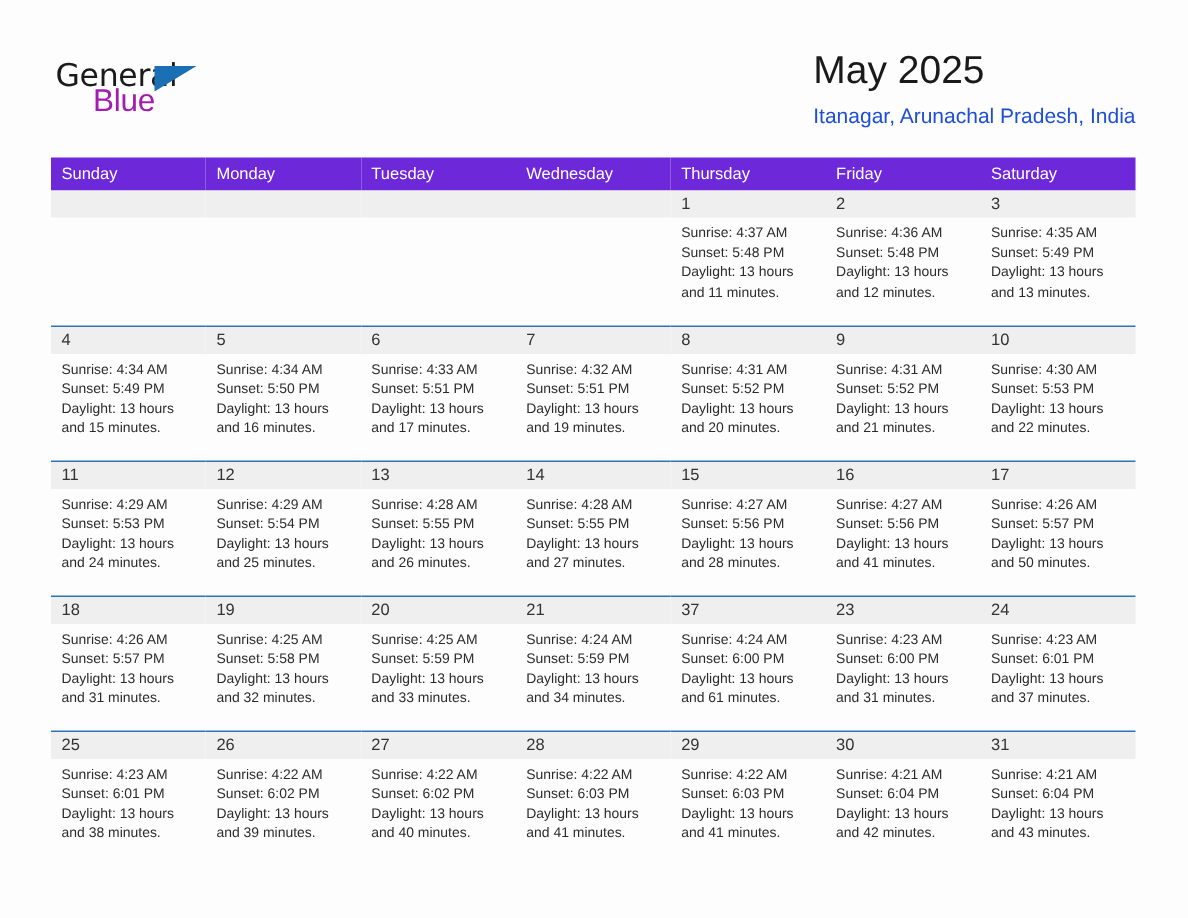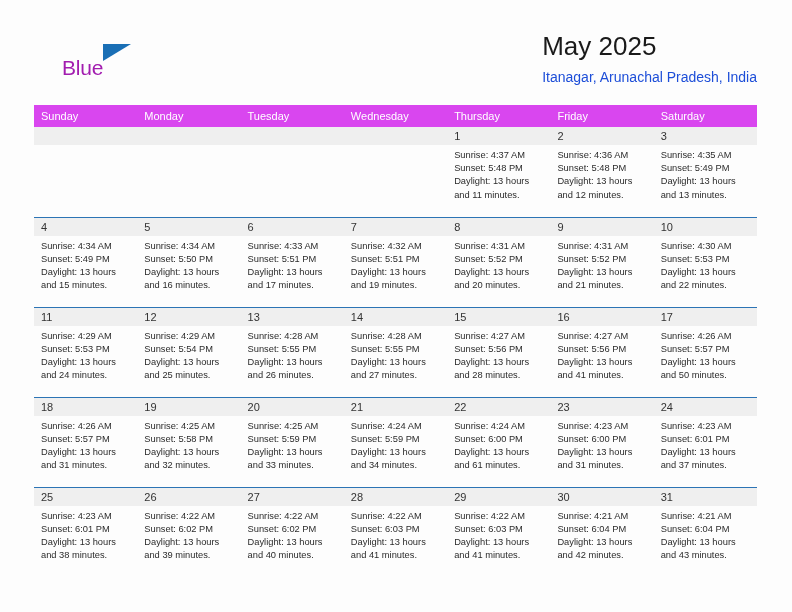--- a/index.html
+++ b/index.html
@@ -87,21 +87,21 @@
   
   .calendar {
     position: absolute;
     left: 34px;
     top: 105px;
     width: 723px;
     border-collapse: collapse;
     table-layout: fixed;
   }
   .calendar th {
-    background: #d946ef;
+    background: #6d28d9;
     color: #ffffff;
     font-size: 11px;
     font-weight: 400;
     text-align: left;
     padding: 5px 0 5px 7px;
     height: 21px;
     font-family: "Liberation Sans", sans-serif;
   }
   .calendar td {
     vertical-align: top;
@@ -132,20 +132,21 @@
   .cell-body div { white-space: nowrap; }
   td.empty .daynum-band { background: #efefef; }
   td.empty .cell-body { visibility: hidden; }
 </style>
 </head>
 <body>
 
 <div class="page-header">
 
   <div class="logo">
+    <span class="logo-general">General</span>
     <span class="logo-triangle"></span>
     <span class="logo-blue">Blue</span>
   </div>
 
   <div class="title-block">
     <div class="month-title">May 2025</div>
     <div class="location-title">Itanagar, Arunachal Pradesh, India</div>
   </div>
 
 </div>
@@ -390,21 +391,21 @@
         <td>
           <div class="daynum-band">21</div>
           <div class="cell-body">
             <div>Sunrise: 4:24 AM</div>
             <div>Sunset: 5:59 PM</div>
             <div>Daylight: 13 hours</div>
             <div>and 34 minutes.</div>
           </div>
         </td>
         <td>
-          <div class="daynum-band">22</div>
+          <div class="daynum-band">37</div>
           <div class="cell-body">
             <div>Sunrise: 4:24 AM</div>
             <div>Sunset: 6:00 PM</div>
             <div>Daylight: 13 hours</div>
             <div>and 61 minutes.</div>
           </div>
         </td>
         <td>
           <div class="daynum-band">23</div>
           <div class="cell-body">

